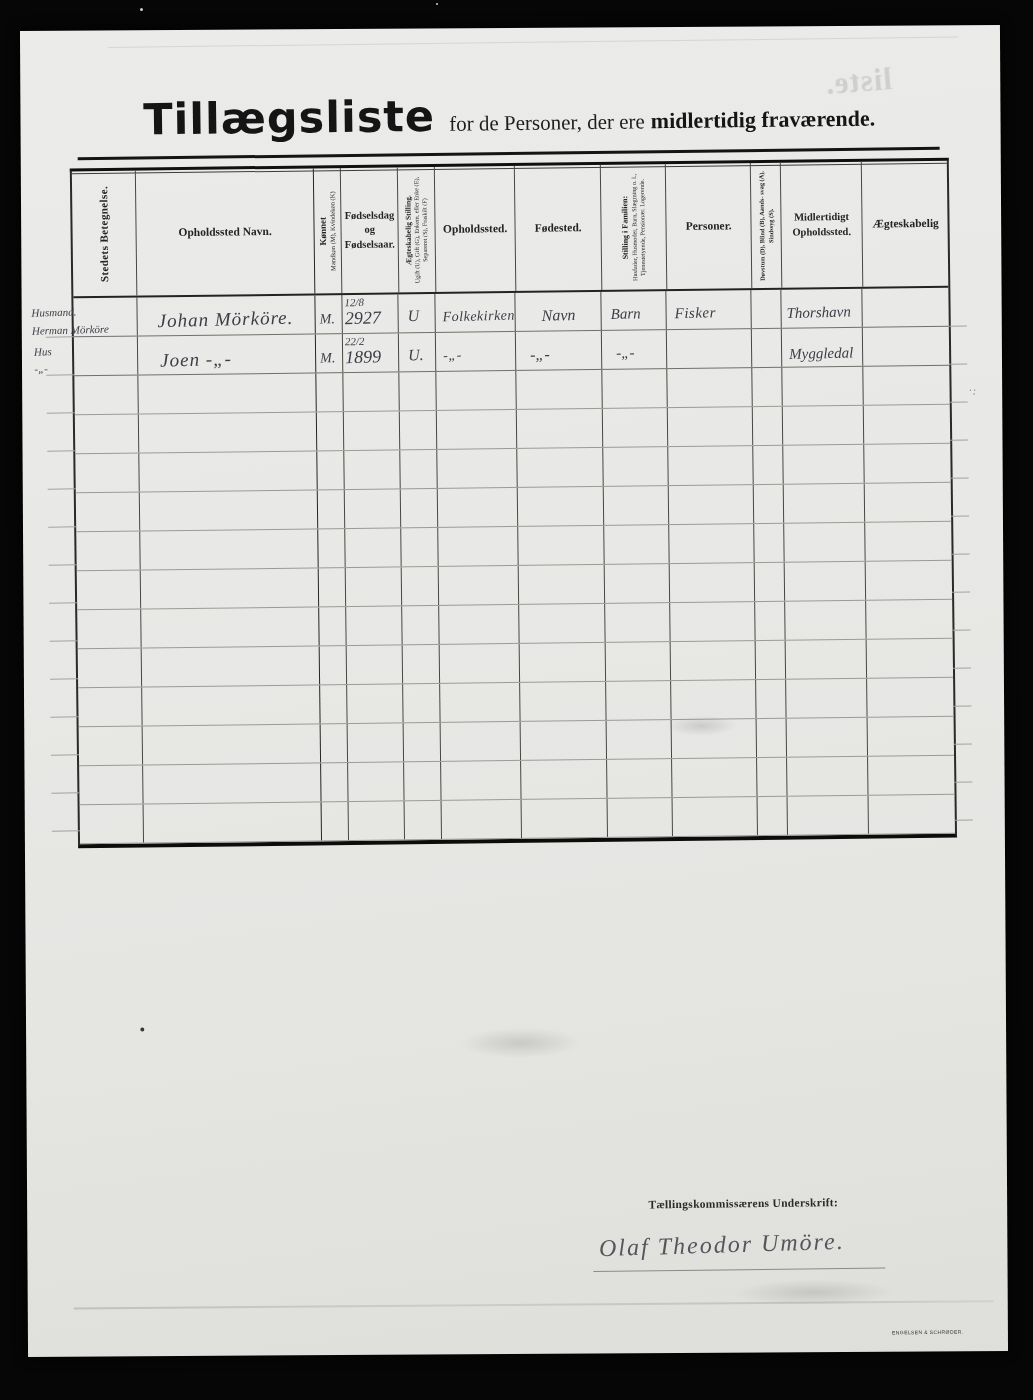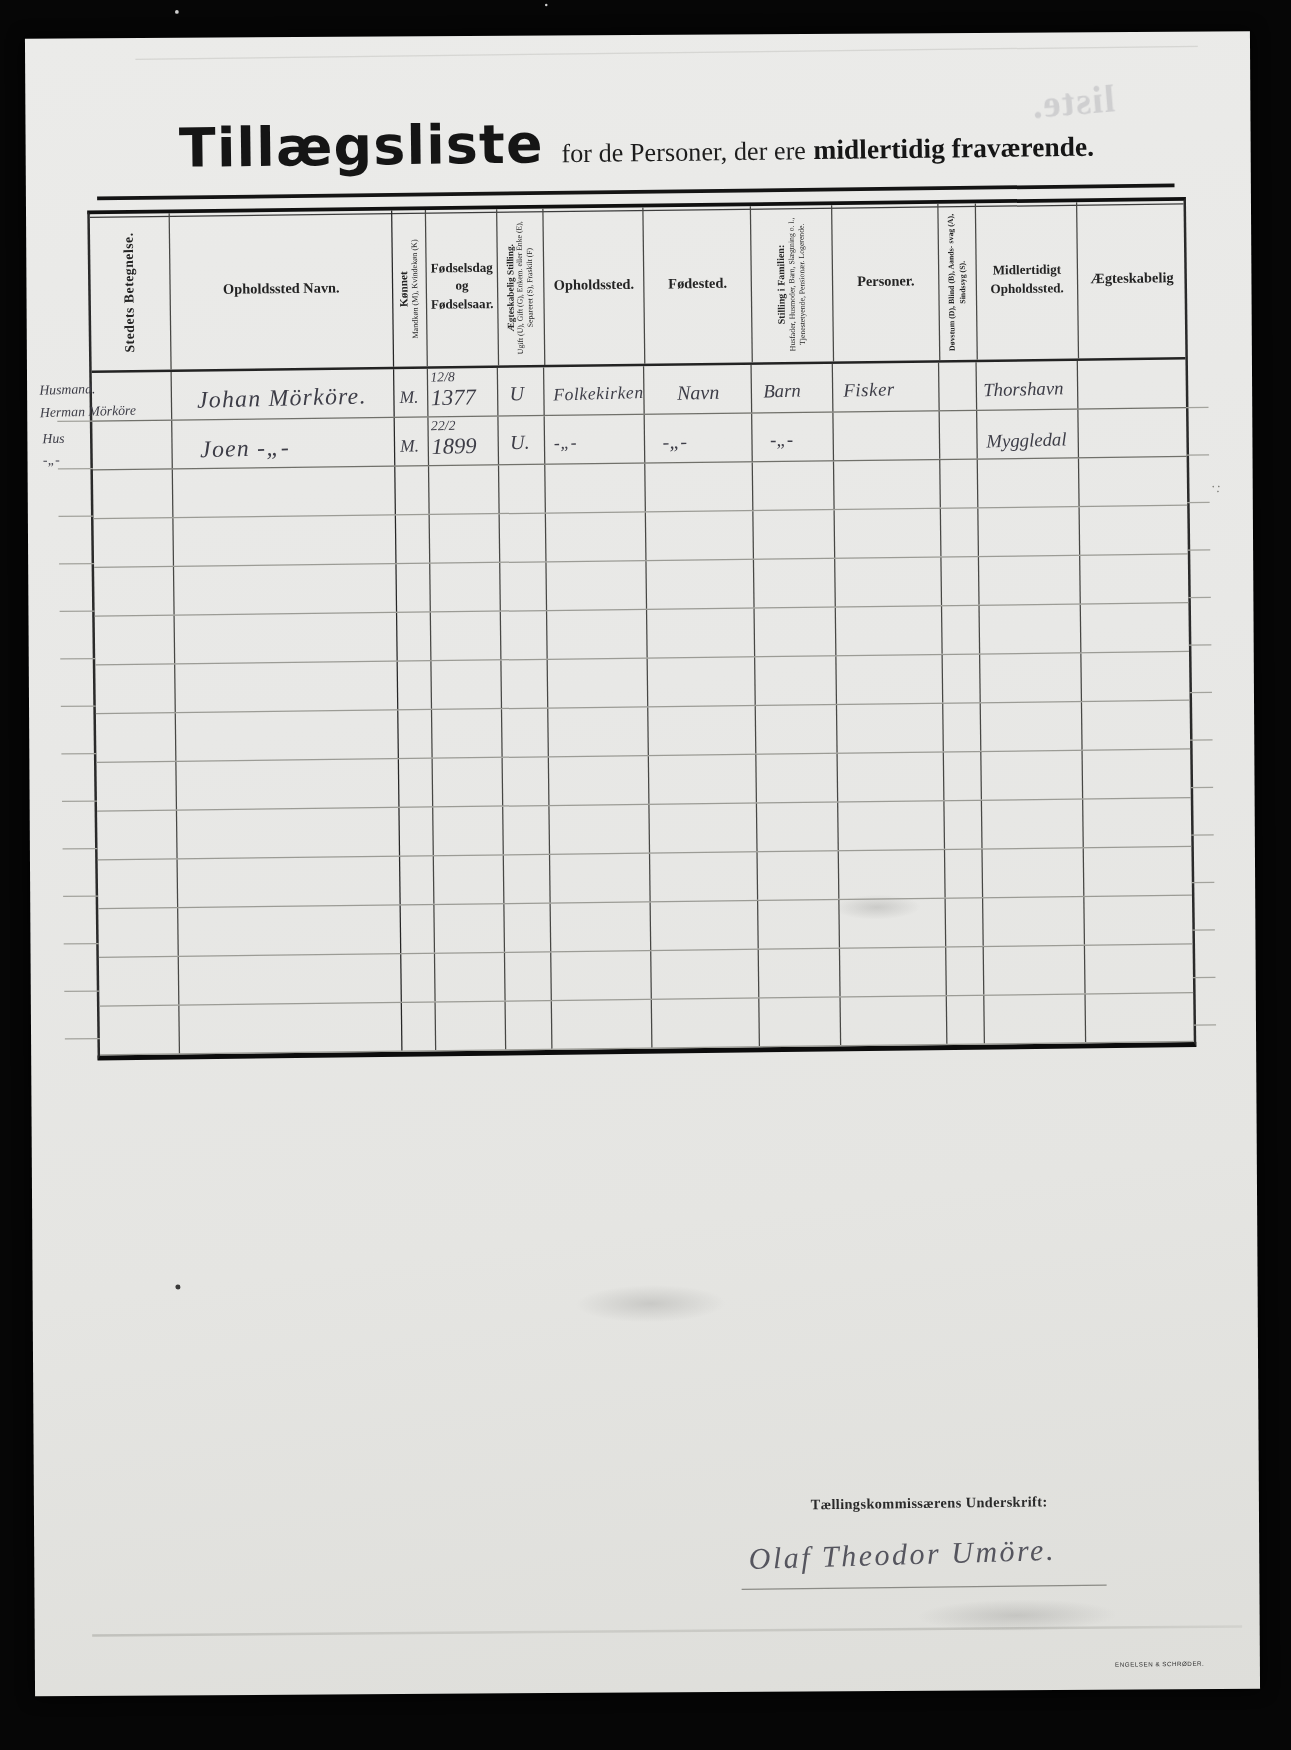--- a/index.html
+++ b/index.html
@@ -174,21 +174,21 @@
               <div class="hw c0h">Husmand.
 Herman Mörköre</div>
             </div>
             <div class="cell bcell c1 heavy" style="flex: 0 0 178px;">
               <div class="hw c1h">Johan Mörköre.</div>
             </div>
             <div class="cell bcell c2" style="flex: 0 0 27px;">
               <div class="hw c2h">M.</div>
             </div>
             <div class="cell bcell c3" style="flex: 0 0 56px;">
-              <div class="hw c3h"><div class="dfrac">12/8</div><div class="dyear"> 1377</div></div>
+              <div class="hw c3h"><div class="dfrac">12/8</div><div class="dyear"> 2927</div></div>
             </div>
             <div class="cell bcell c4" style="flex: 0 0 37px;">
               <div class="hw c4h">U</div>
             </div>
             <div class="cell bcell c5" style="flex: 0 0 80px;">
               <div class="hw c5h">Folkekirken</div>
             </div>
             <div class="cell bcell c6" style="flex: 0 0 86px;">
               <div class="hw c6h">Navn</div>
             </div>

